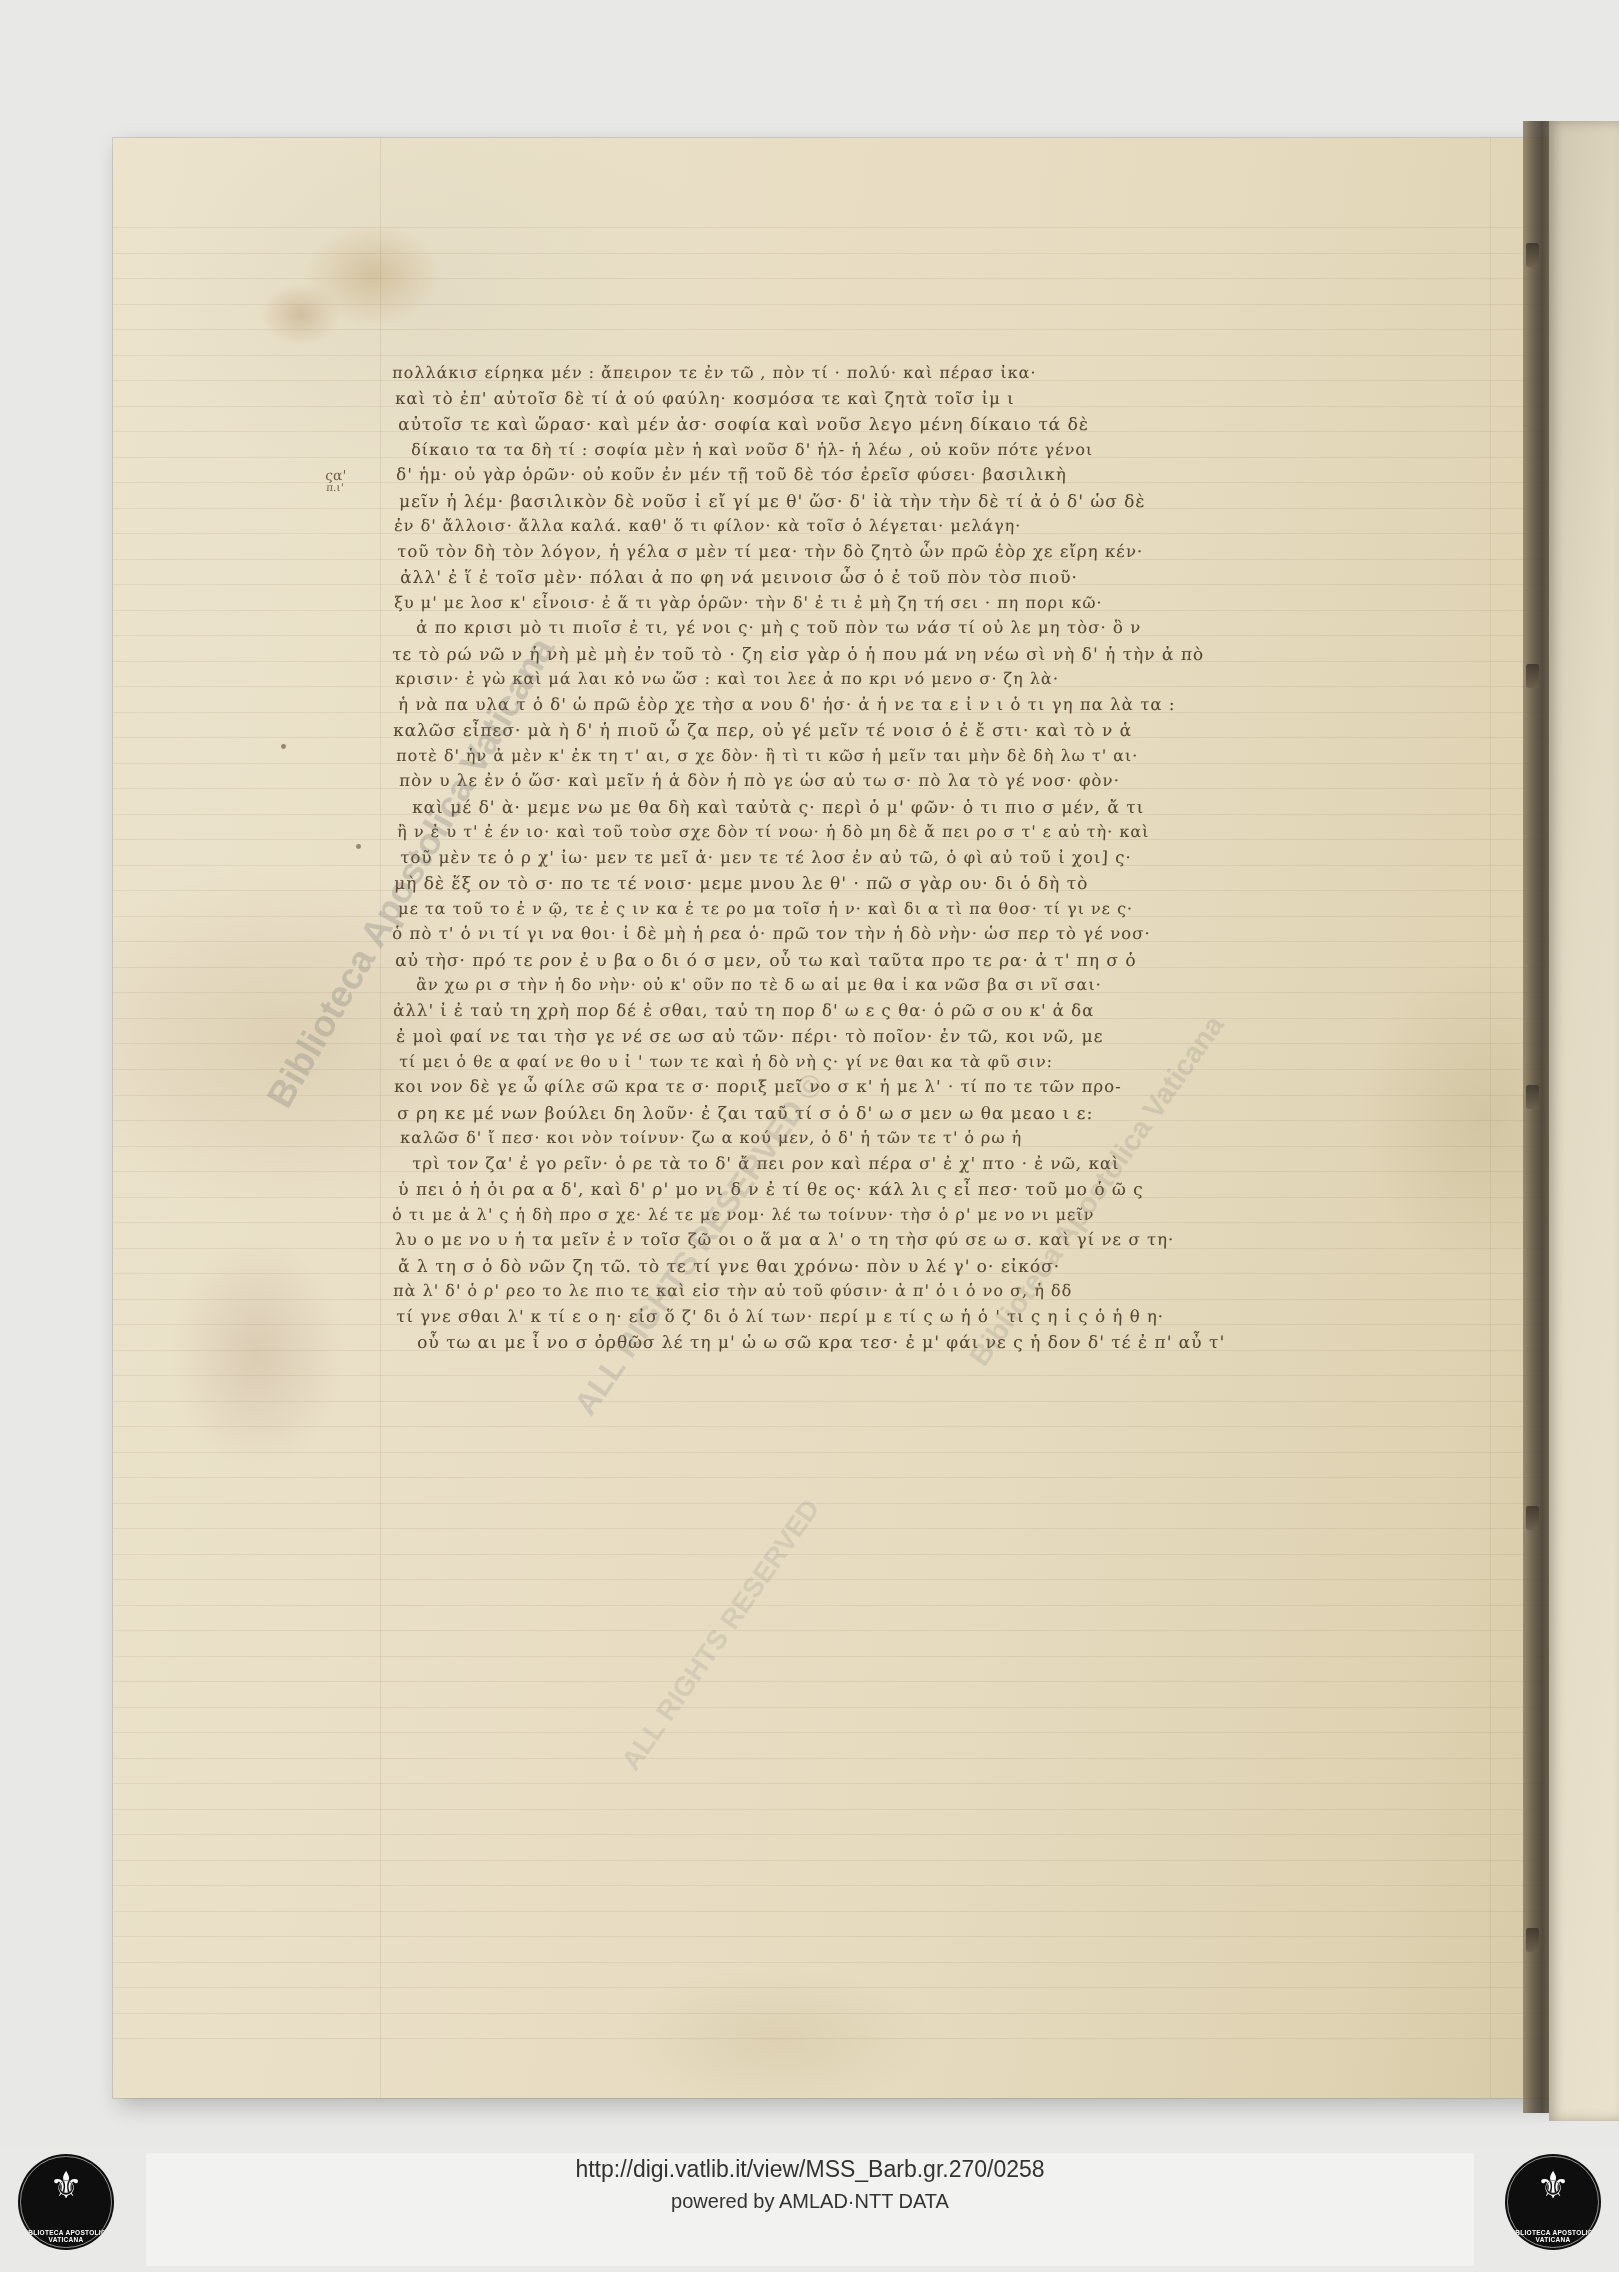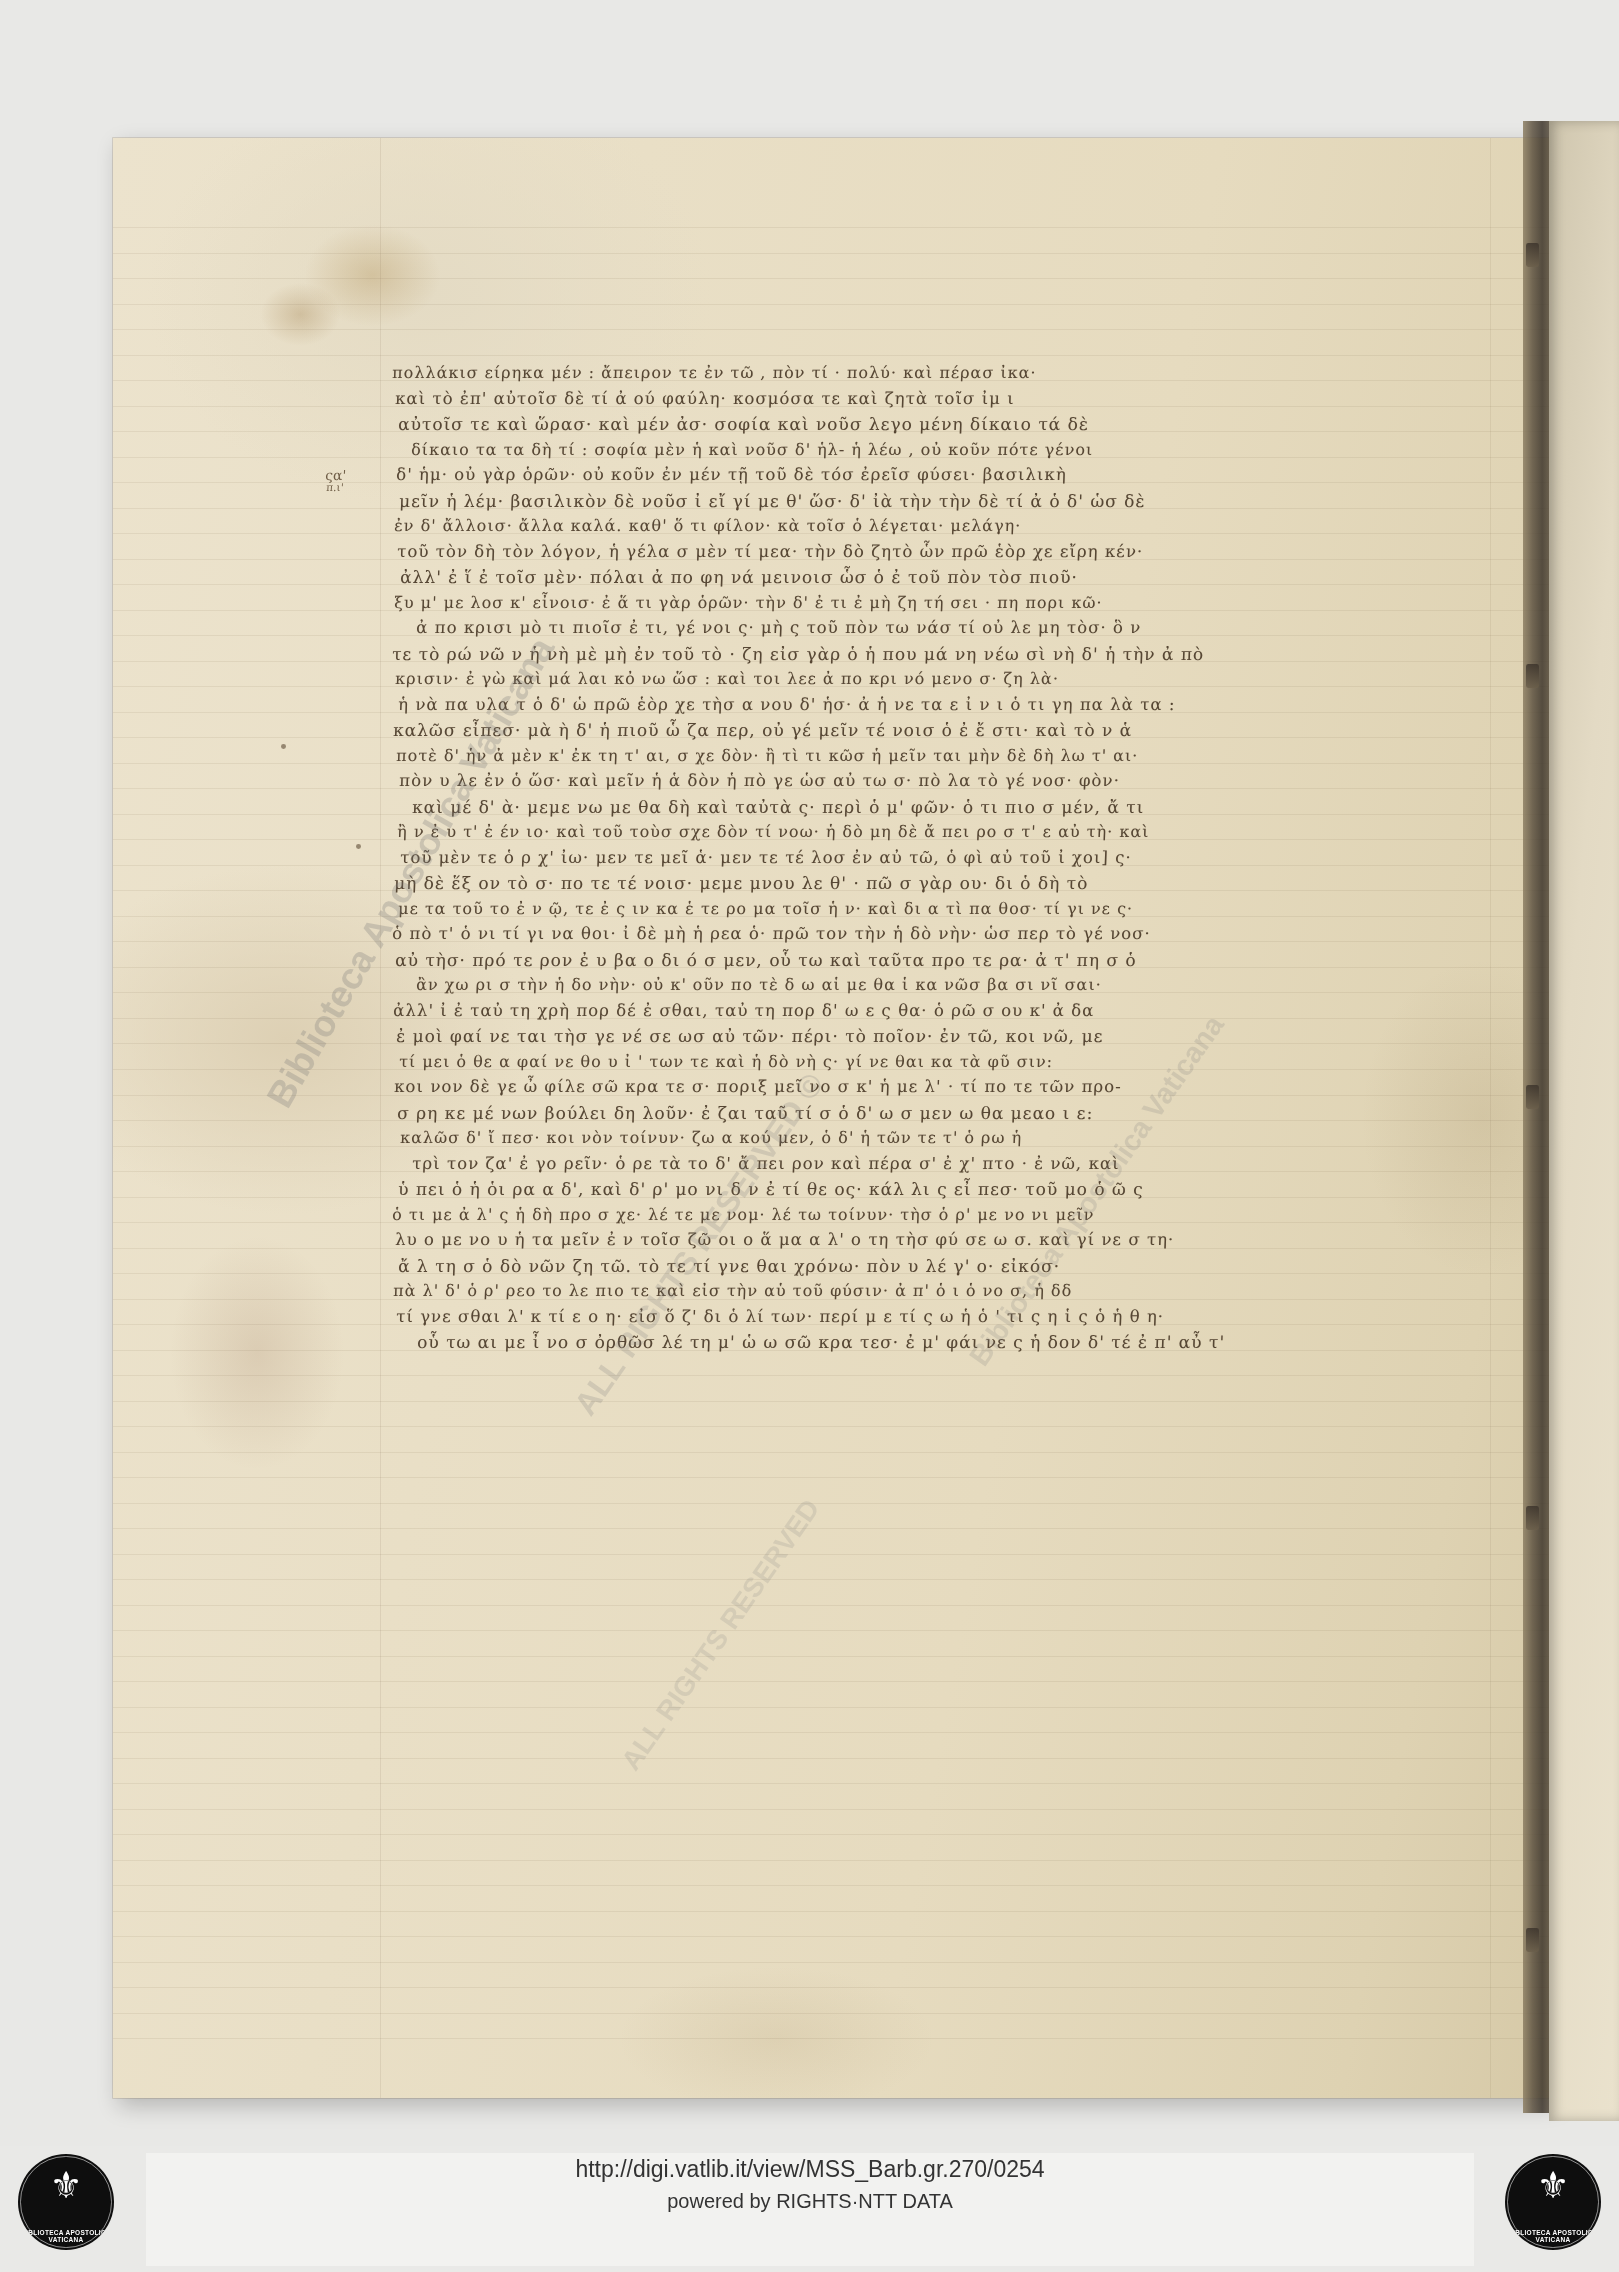--- a/index.html
+++ b/index.html
@@ -294,22 +294,22 @@
   <div class="stitch" style="top:1085px"></div>
   <div class="stitch" style="top:1506px"></div>
   <div class="stitch" style="top:1928px"></div>
 </div>
 
 <div id="footer">
   <div id="footer-plate"></div>
 </div>
 
 <div id="footer-text">
-  <div id="url">http://digi.vatlib.it/view/MSS_Barb.gr.270/0254</div>
-  <div id="powered">powered by RIGHTS·NTT DATA</div>
+  <div id="url">http://digi.vatlib.it/view/MSS_Barb.gr.270/0258</div>
+  <div id="powered">powered by AMLAD·NTT DATA</div>
 </div>
 
 <div class="seal" id="seal-left">
   <div class="ring"></div>
   <div class="keys">⚜</div>
   <div class="ctext">BIBLIOTECA APOSTOLICA VATICANA</div>
 </div>
 
 <div class="seal" id="seal-right">
   <div class="ring"></div>

